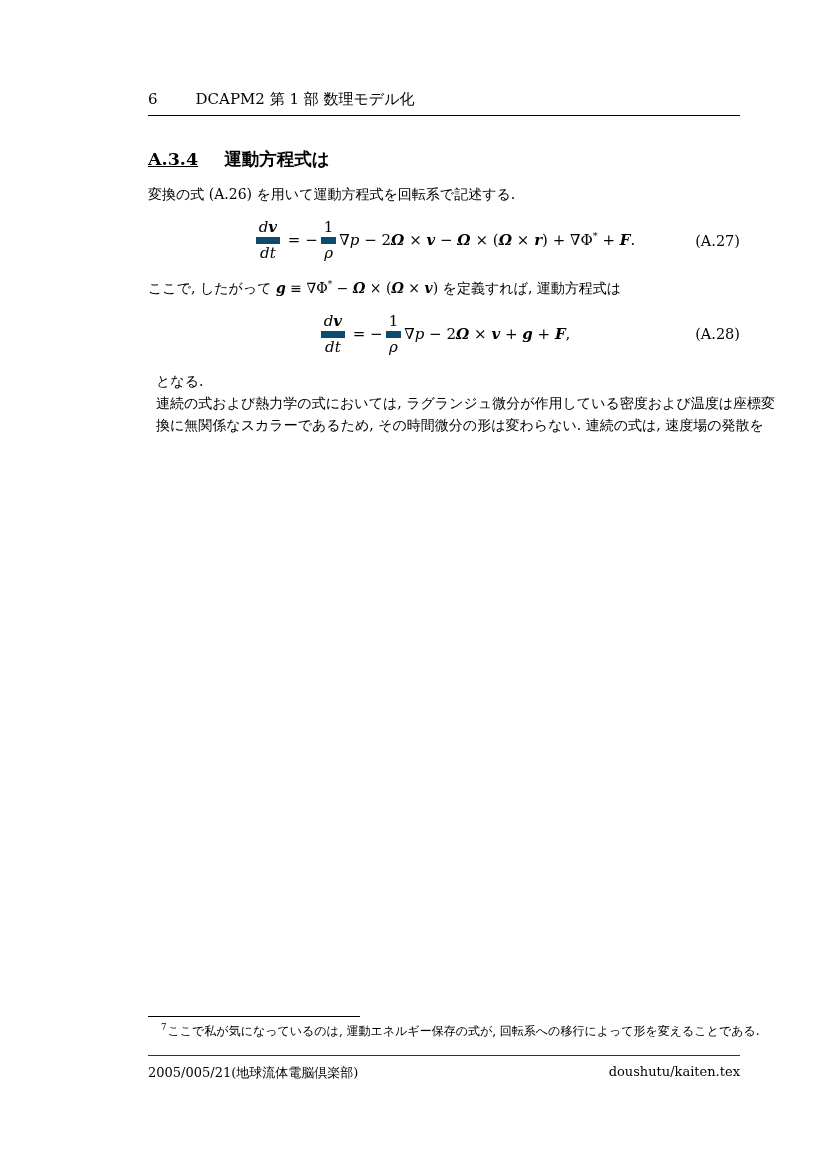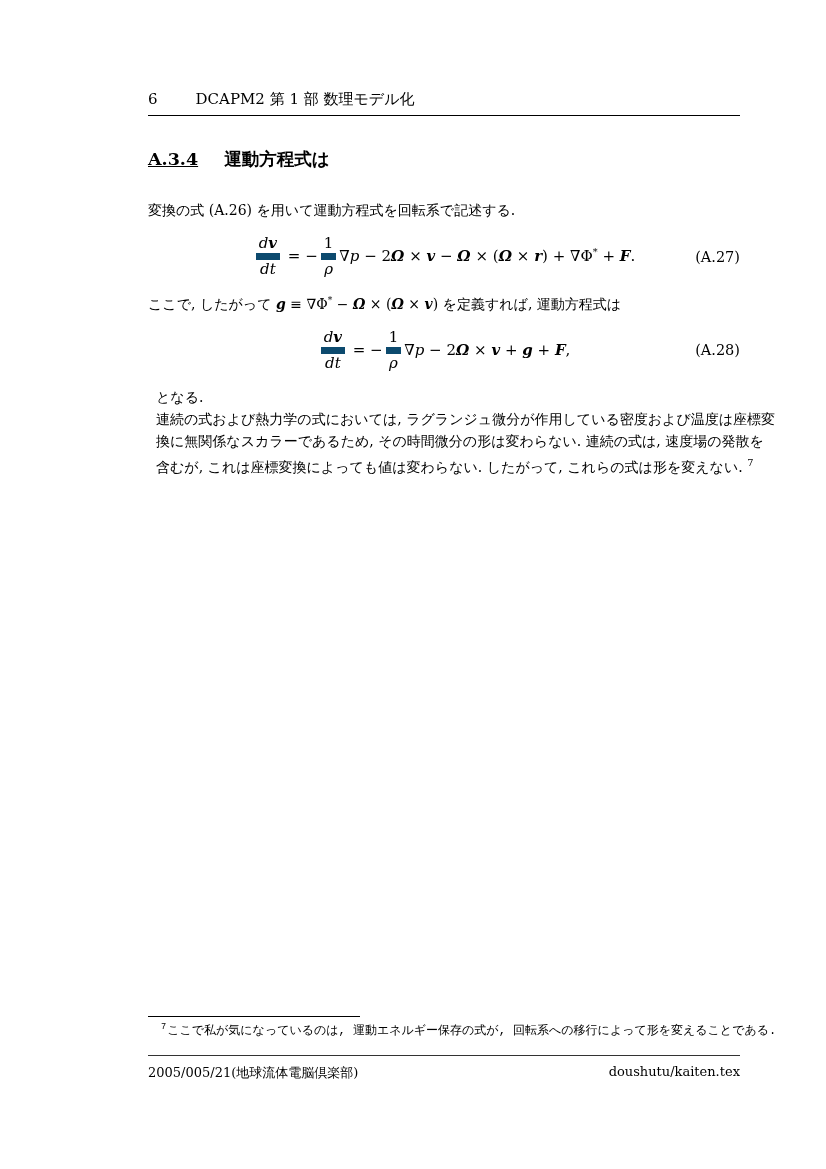--- a/index.html
+++ b/index.html
@@ -13,37 +13,37 @@
   .header{display:flex;justify-content:space-between;align-items:baseline;
     font-weight:normal;font-size:15px;white-space:nowrap;}
   .pgnum{margin-right:38px;}
   .h-right .applabel{margin-right:20px;}
   .hrule{border-top:1.2px solid #000;margin-top:6px;}
   
   .sechead{margin-top:31px;font-weight:bold;font-size:17.5px;white-space:nowrap;}
   .sechead .secnum{margin-right:26px;text-decoration:underline;}
   
   .bodyline{font-size:14px;line-height:22px;white-space:nowrap;}
-  .intro{margin-top:28px;}
+  .intro{margin-top:12px;}
   
   .eqrow{position:relative;display:flex;justify-content:center;align-items:center;
     margin:14px 0;font-size:15px;min-height:40px;}
   .eqtag{position:absolute;right:0;top:50%;transform:translateY(-50%);font-size:14.5px;}
   .eq{white-space:nowrap;}
   .frac{display:inline-block;text-align:center;vertical-align:middle;margin:0 3px;line-height:1.15;}
   .frac .num{display:block;border-bottom:7px solid #0c4a6e;padding:0 3px 1px 3px;}
   .frac .den{display:block;padding-top:1px;}
   .tk-i{font-style:italic;}
   .tk-b{font-style:italic;font-weight:bold;}
   .tk-r{font-style:normal;}
   .tk-sup{vertical-align:super;font-size:0.65em;line-height:0;}
   sup.fnref{font-size:0.7em;}
   .para{margin-top:4px;margin-left:8px;}
   
-  .footnote{position:absolute;left:148px;top:1016px;width:592px;font-family:Liberation Mono, monospace;}
+  .footnote{position:absolute;left:148px;top:1016px;width:592px;}
   .fnrule{border-top:1px solid #000;width:212px;}
   .fntext{font-size:12px;margin-top:5px;white-space:nowrap;}
   .fntext sup{font-size:0.72em;margin-left:13px;margin-right:1px;}
   
   .footer{position:absolute;left:148px;top:1055px;width:592px;}
   .ftrule{border-top:0.8px solid #333;}
   .ftrow{display:flex;justify-content:space-between;font-size:13px;margin-top:8px;white-space:nowrap;}
 </style>
 </head>
 <body>
@@ -75,23 +75,20 @@
 
     <div class="eqrow">
       <span class="eq"><span class="frac"><span class="num"><span class="tk-i">d</span><span class="tk-b">v</span></span><span class="den"><span class="tk-i">d</span><span class="tk-i">t</span></span></span><span class="tk-r"> = −</span><span class="frac"><span class="num"><span class="tk-r">1</span></span><span class="den"><span class="tk-i">ρ</span></span></span><span class="tk-r">∇</span><span class="tk-i">p</span><span class="tk-r"> − 2</span><span class="tk-b">Ω</span><span class="tk-r"> × </span><span class="tk-b">v</span><span class="tk-r"> + </span><span class="tk-b">g</span><span class="tk-r"> + </span><span class="tk-b">F</span><span class="tk-r">,</span></span>
       <span class="eqtag">(A.28)</span>
     </div>
 
     <div class="para">
       <div class="bodyline">となる.</div>
       <div class="bodyline">連続の式および熱力学の式においては, ラグランジュ微分が作用している密度および温度は座標変</div>
       <div class="bodyline">換に無関係なスカラーであるため, その時間微分の形は変わらない. 連続の式は, 速度場の発散を</div>
-      <div class="bodyline">
-        <span>含むが, これは座標変換によっても値は変わらない. したがって, これらの式は形を変えない. </span><sup class="fnref">7</sup>
-      </div>
     </div>
 
   </div>
 
   <div class="footnote">
     <div class="fnrule"></div>
     <div class="fntext">
       <sup>7</sup><span>ここで私が気になっているのは, 運動エネルギー保存の式が, 回転系への移行によって形を変えることである.</span>
     </div>
   </div>

